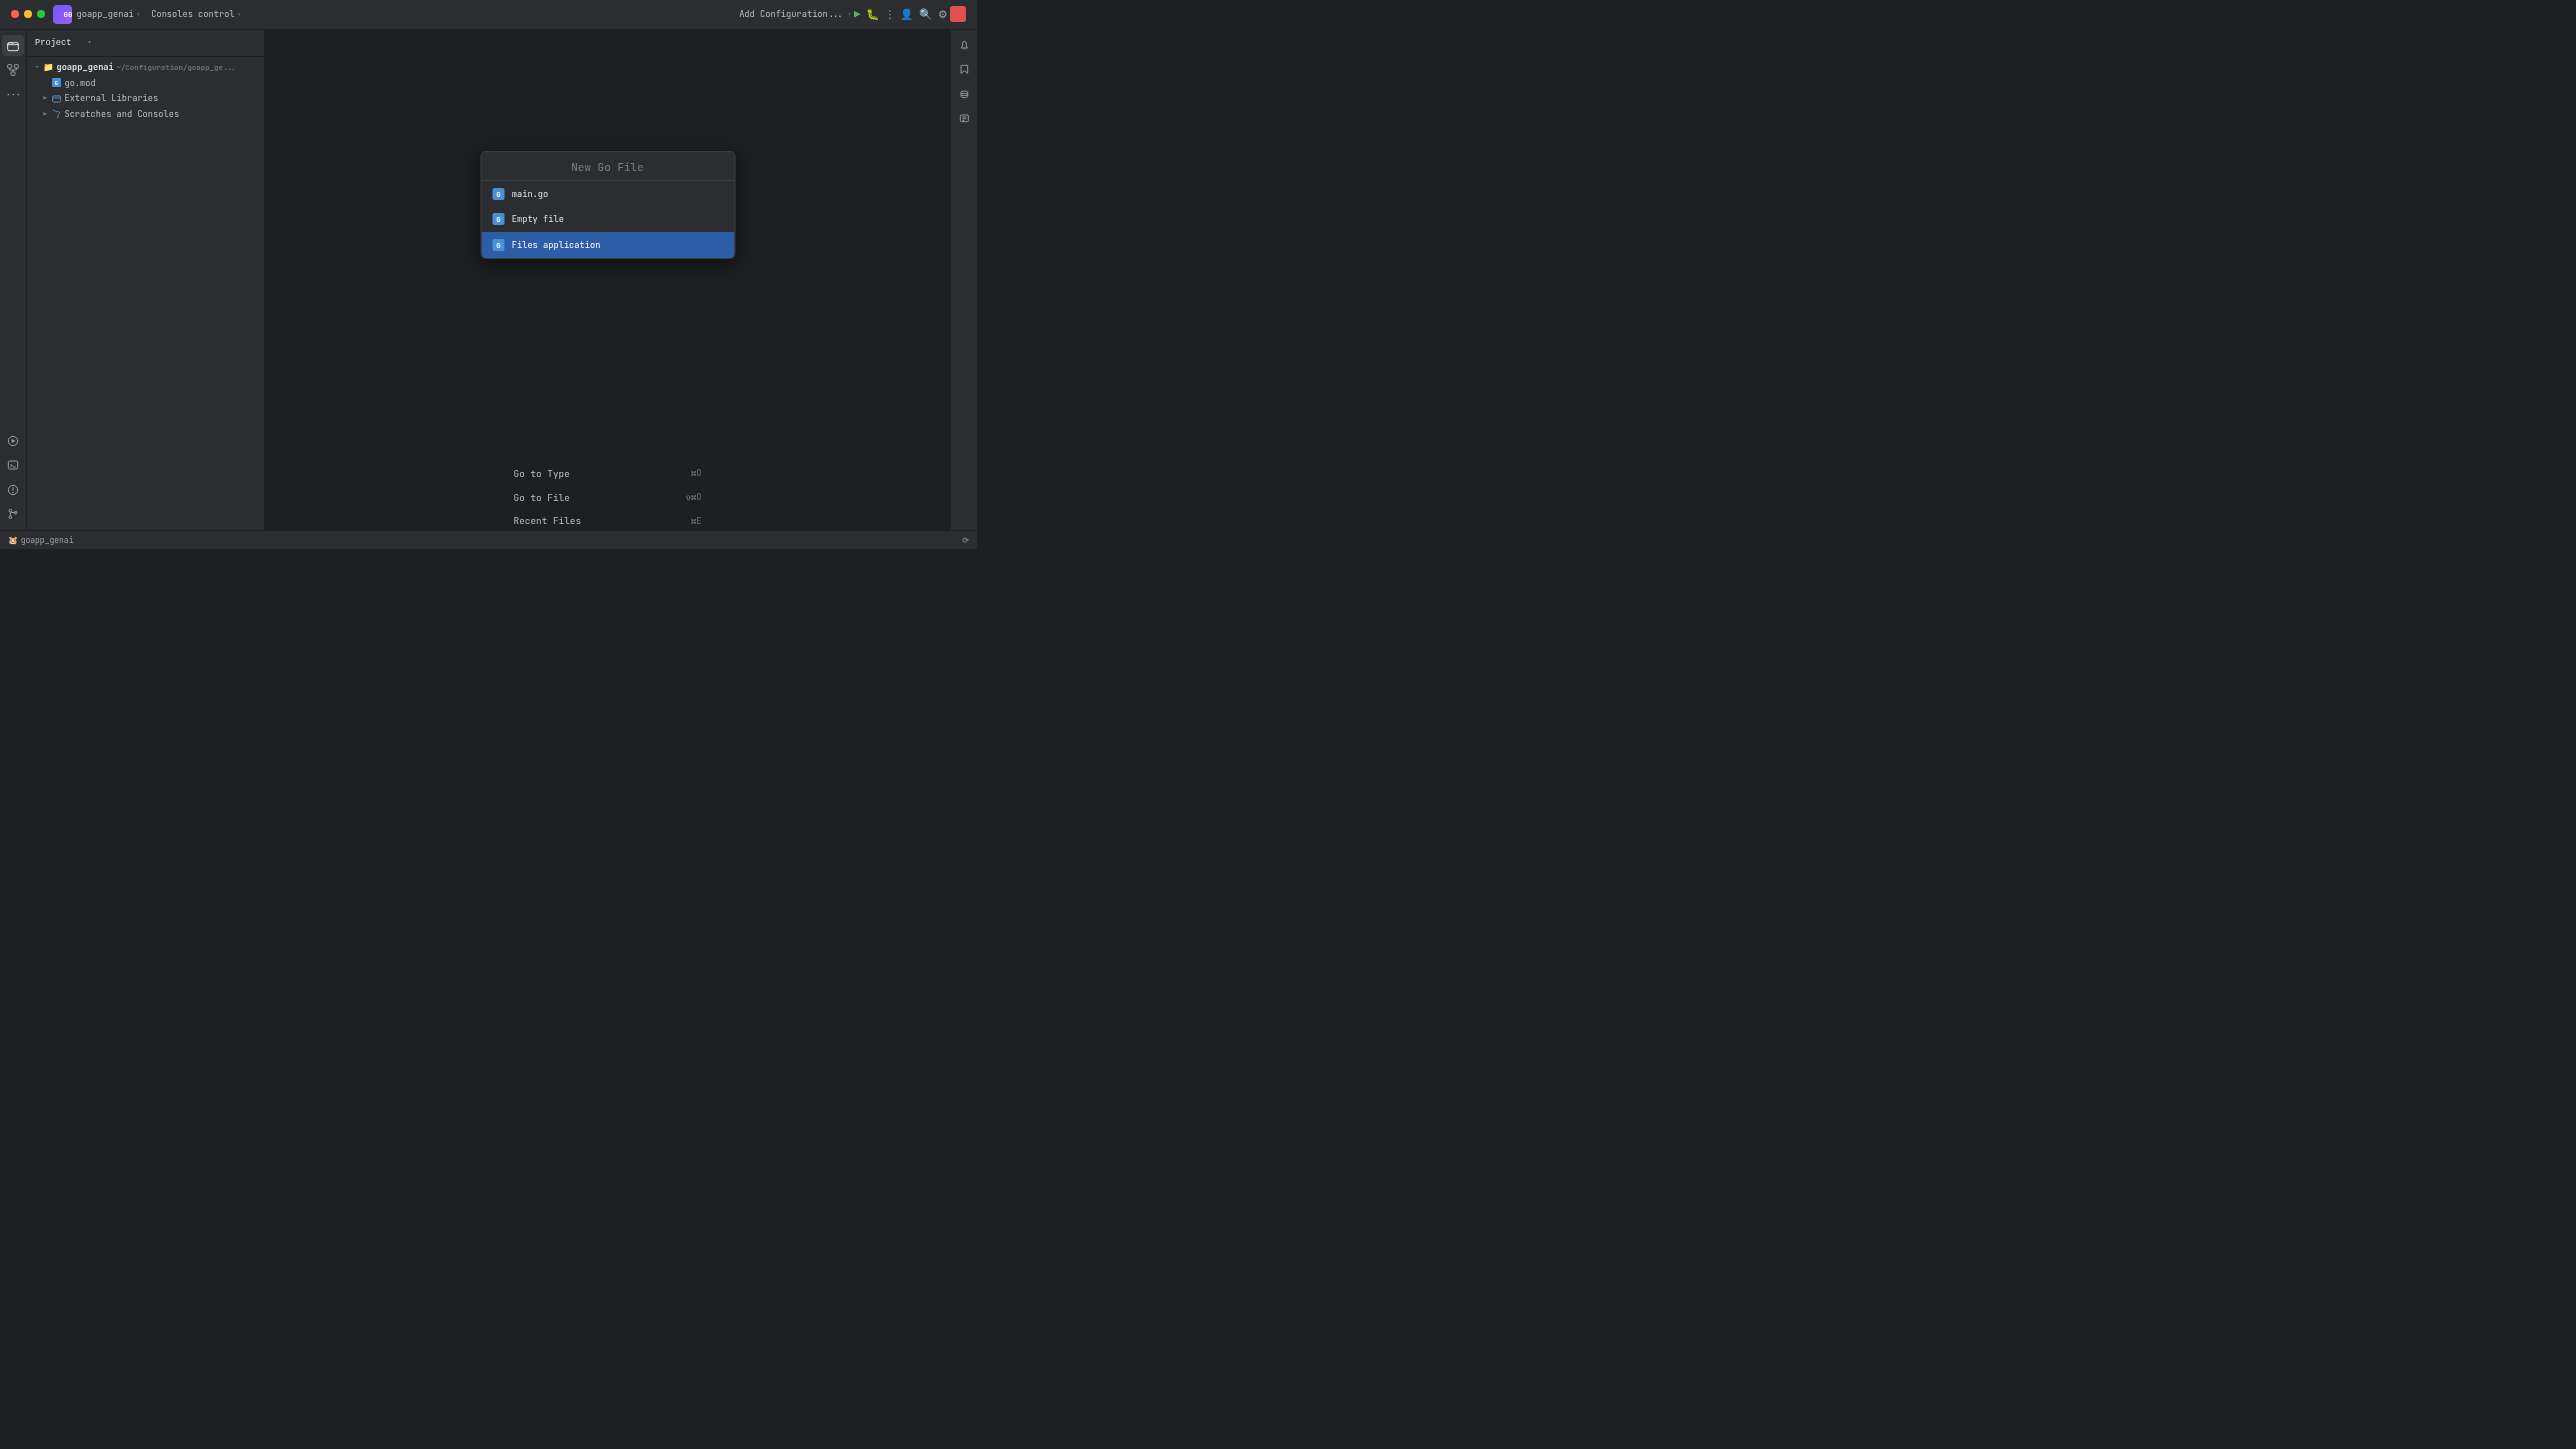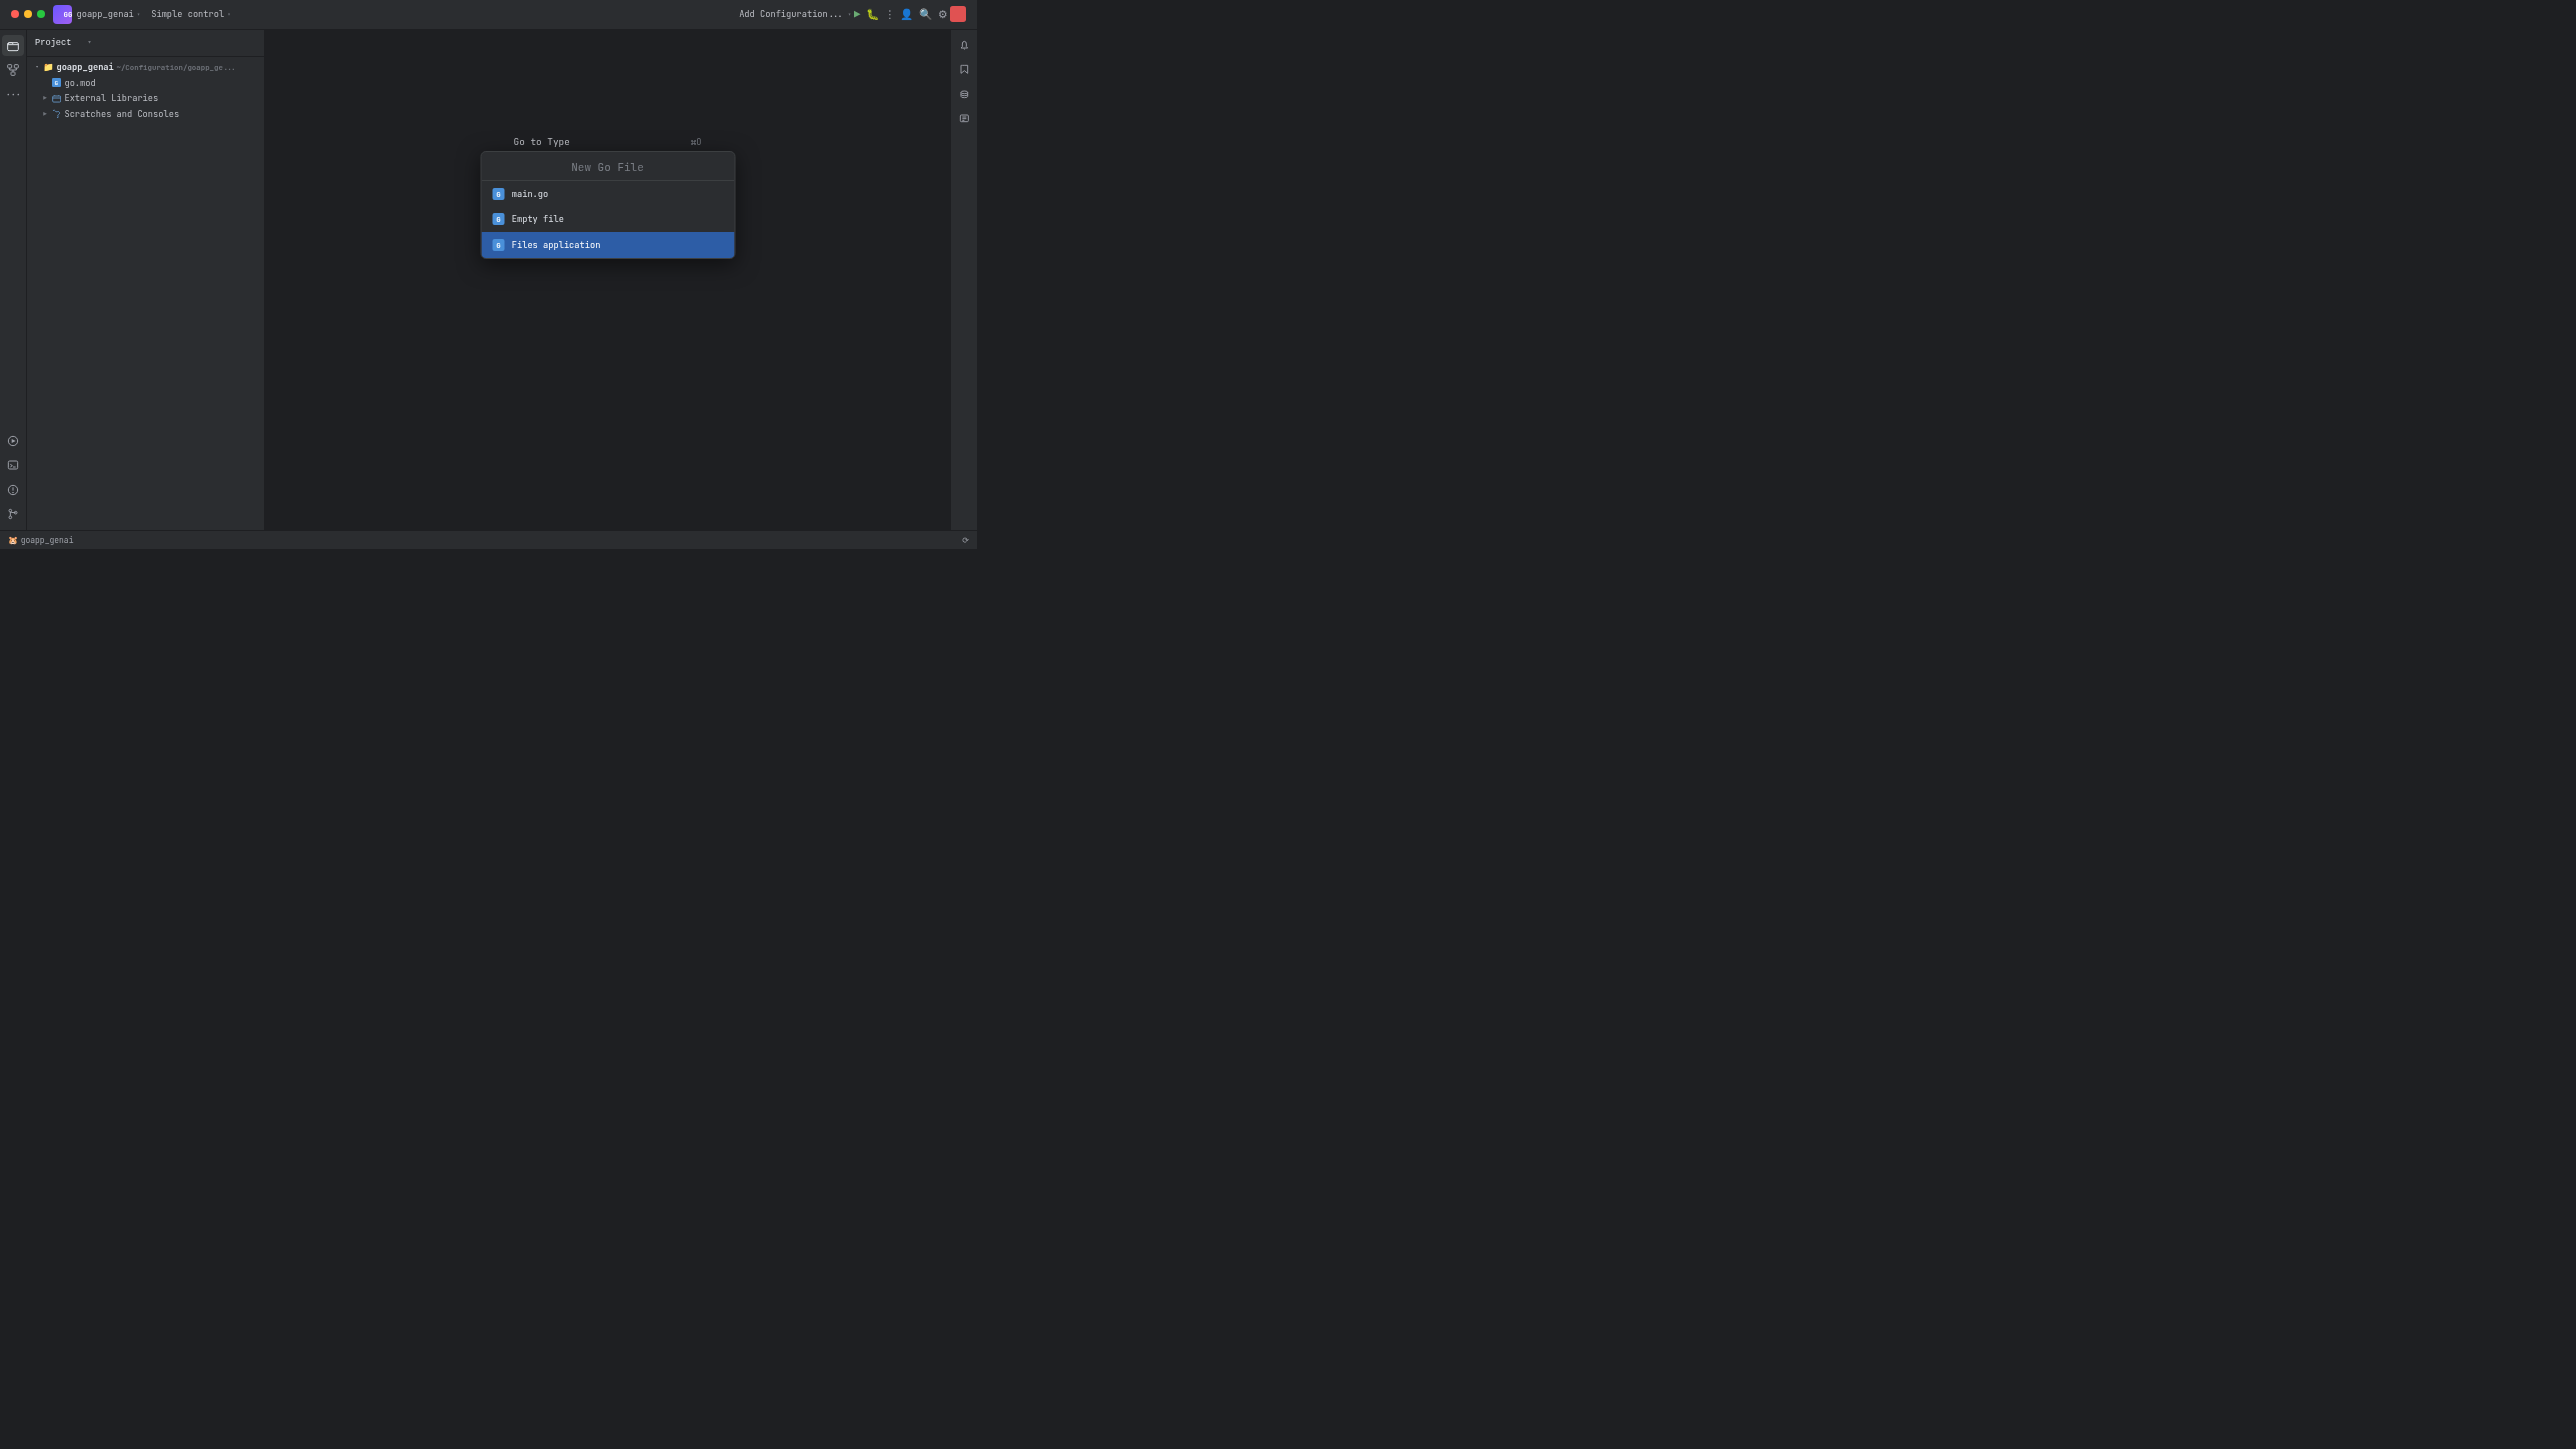--- a/index.html
+++ b/index.html
@@ -225,22 +225,22 @@
       background: #1e1f22;
       position: relative;
       display: flex;
       flex-direction: column;
     }
     .editor-empty {
       flex: 1;
       display: flex;
       flex-direction: column;
       align-items: center;
-      justify-content: flex-start;
-      padding-top: 103px;
+      justify-content: flex-end;
+      padding-top: 68px;
     }
     .editor-nav-items {
       display: flex;
       flex-direction: column;
       align-items: flex-start;
       gap: 5.4px;
       width: 188px;
     }
     .nav-item {
       display: flex;
@@ -378,21 +378,21 @@
     <div class="traffic-light tl-maximize"></div>
   </div>
   <div class="titlebar-logo">
     <span>GG</span>
   </div>
   <div class="titlebar-project">
     <span>goapp_genai</span>
     <span class="chevron">▾</span>
   </div>
   <div class="titlebar-vcs">
-    <span>Simple control</span>
+    <span>Consoles control</span>
     <span class="chevron">▾</span>
   </div>
   <div class="titlebar-right">
     <div class="run-config">
       <span>Add Configuration...</span>
       <span class="chevron">▾</span>
     </div>
     <span class="run-btn titlebar-btn">▶</span>
     <span class="debug-btn titlebar-btn">🐛</span>
     <span class="titlebar-btn">⋮</span>

